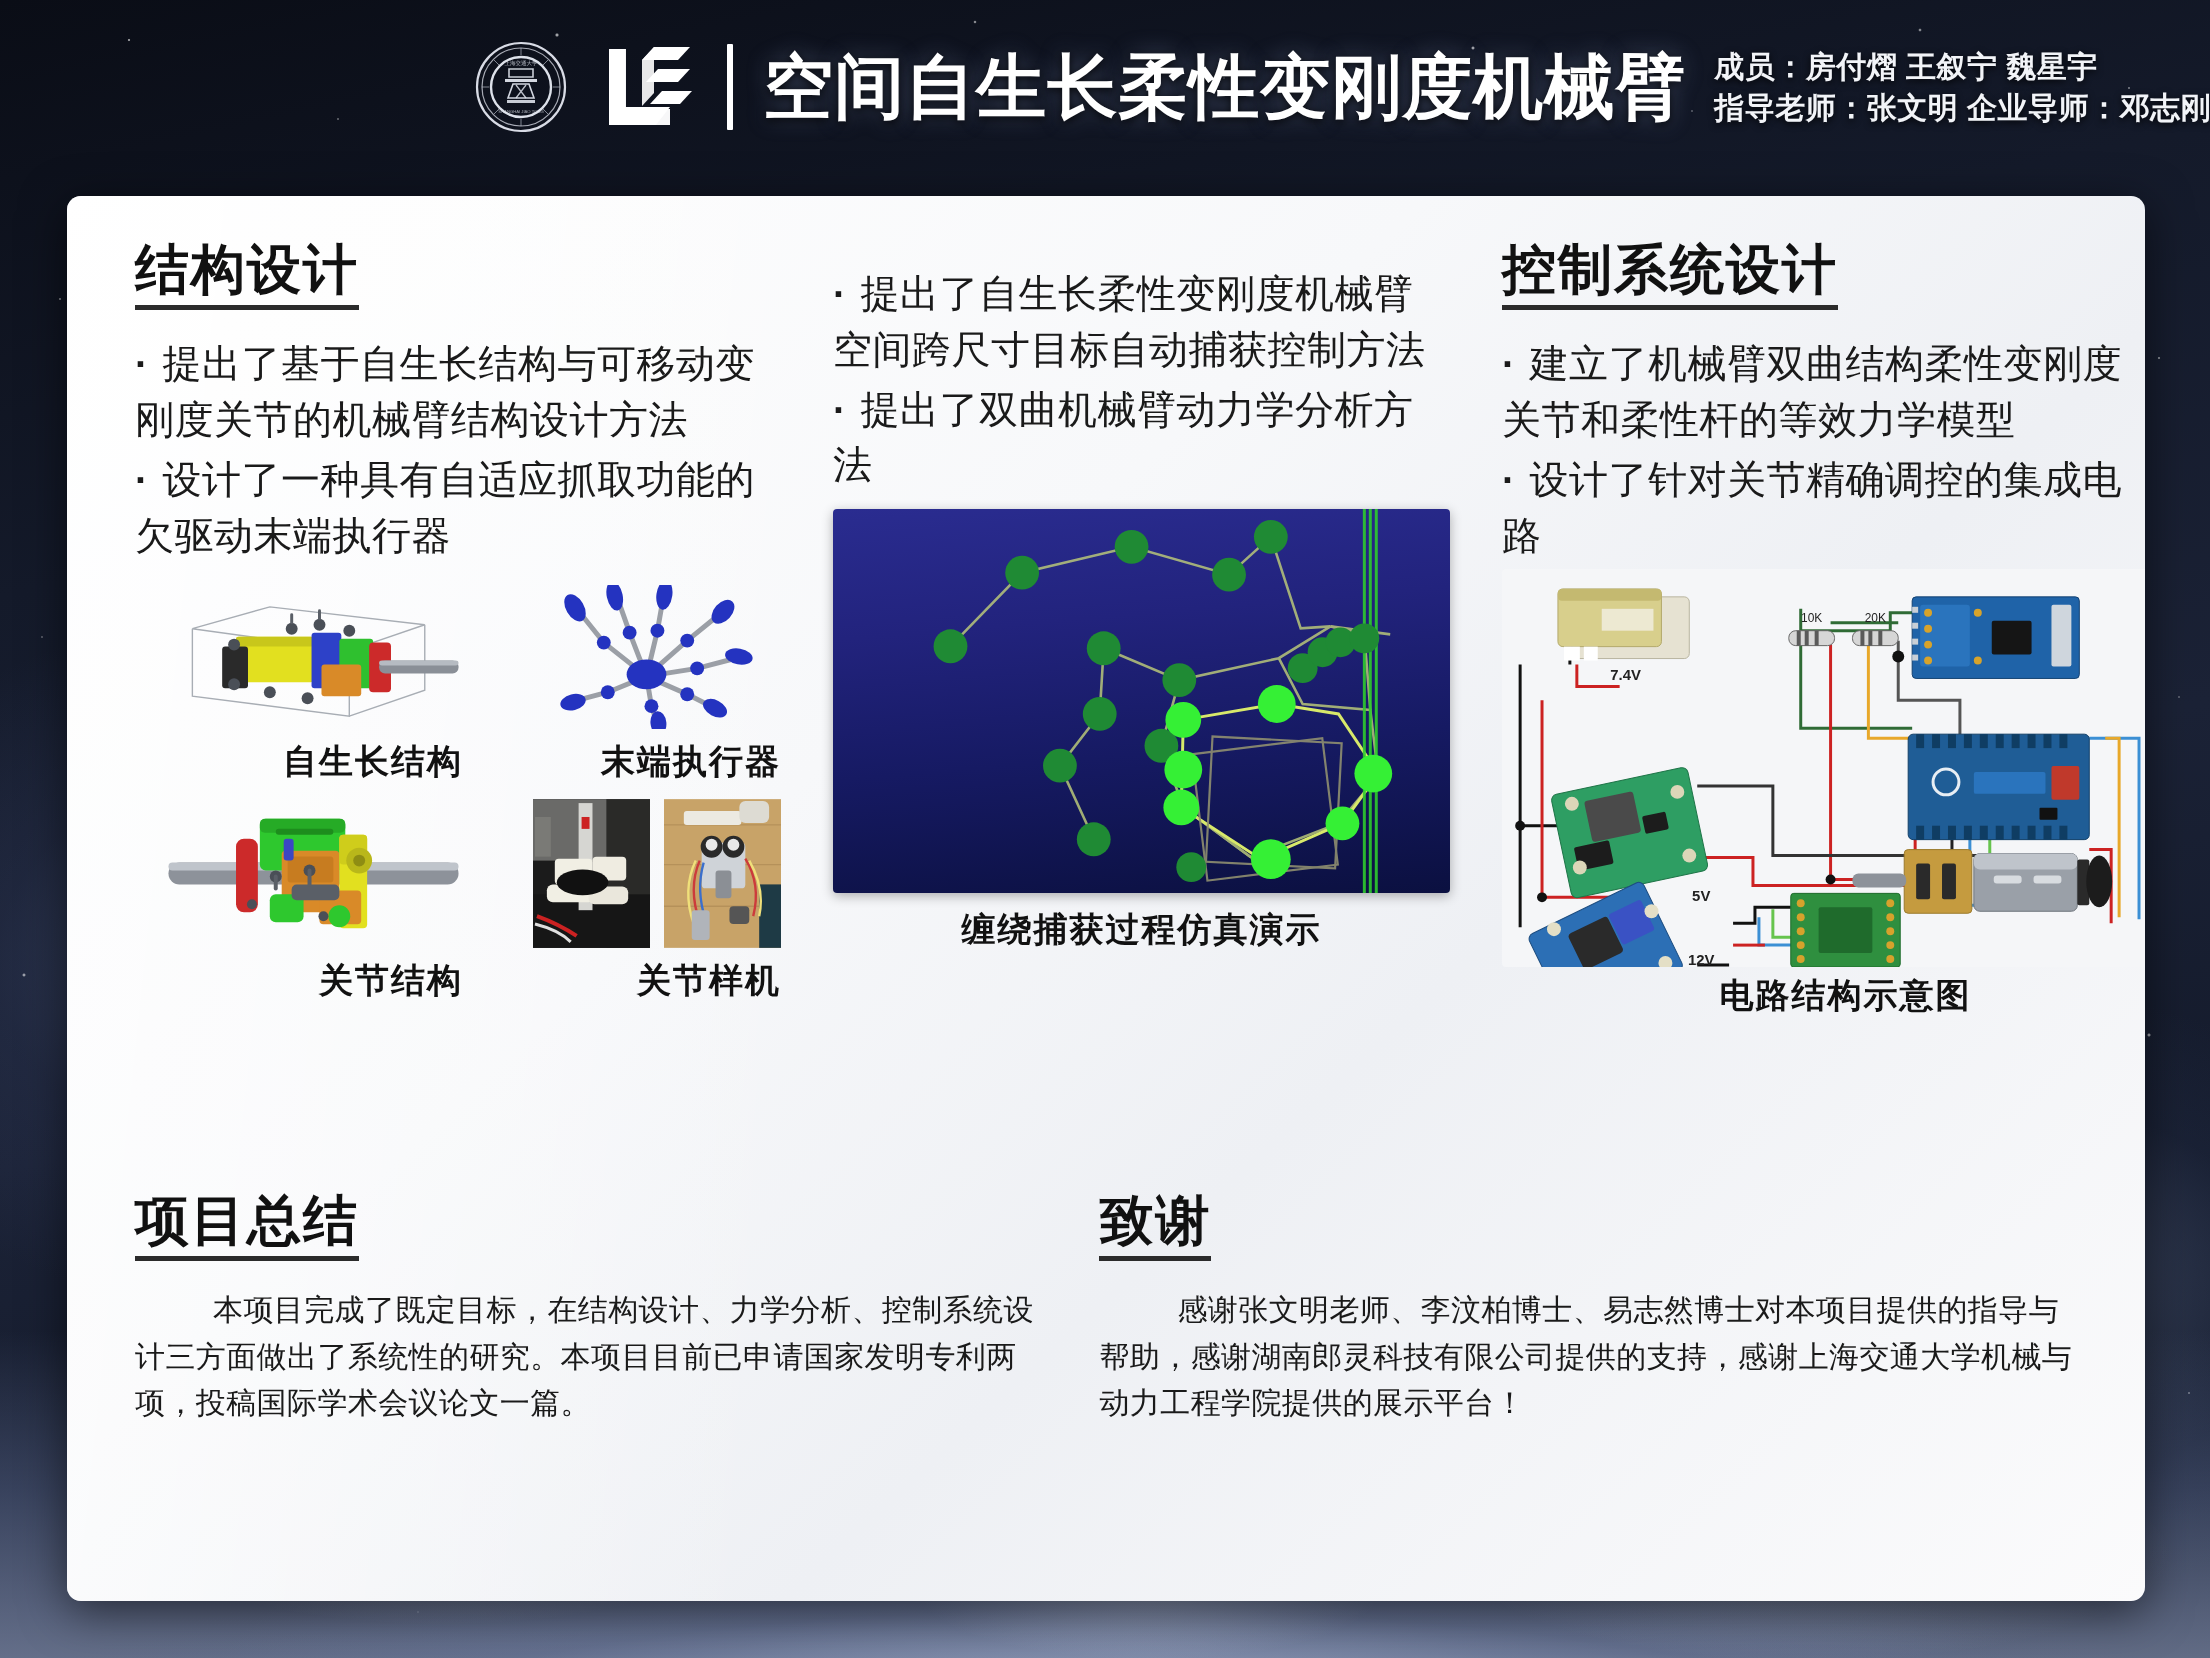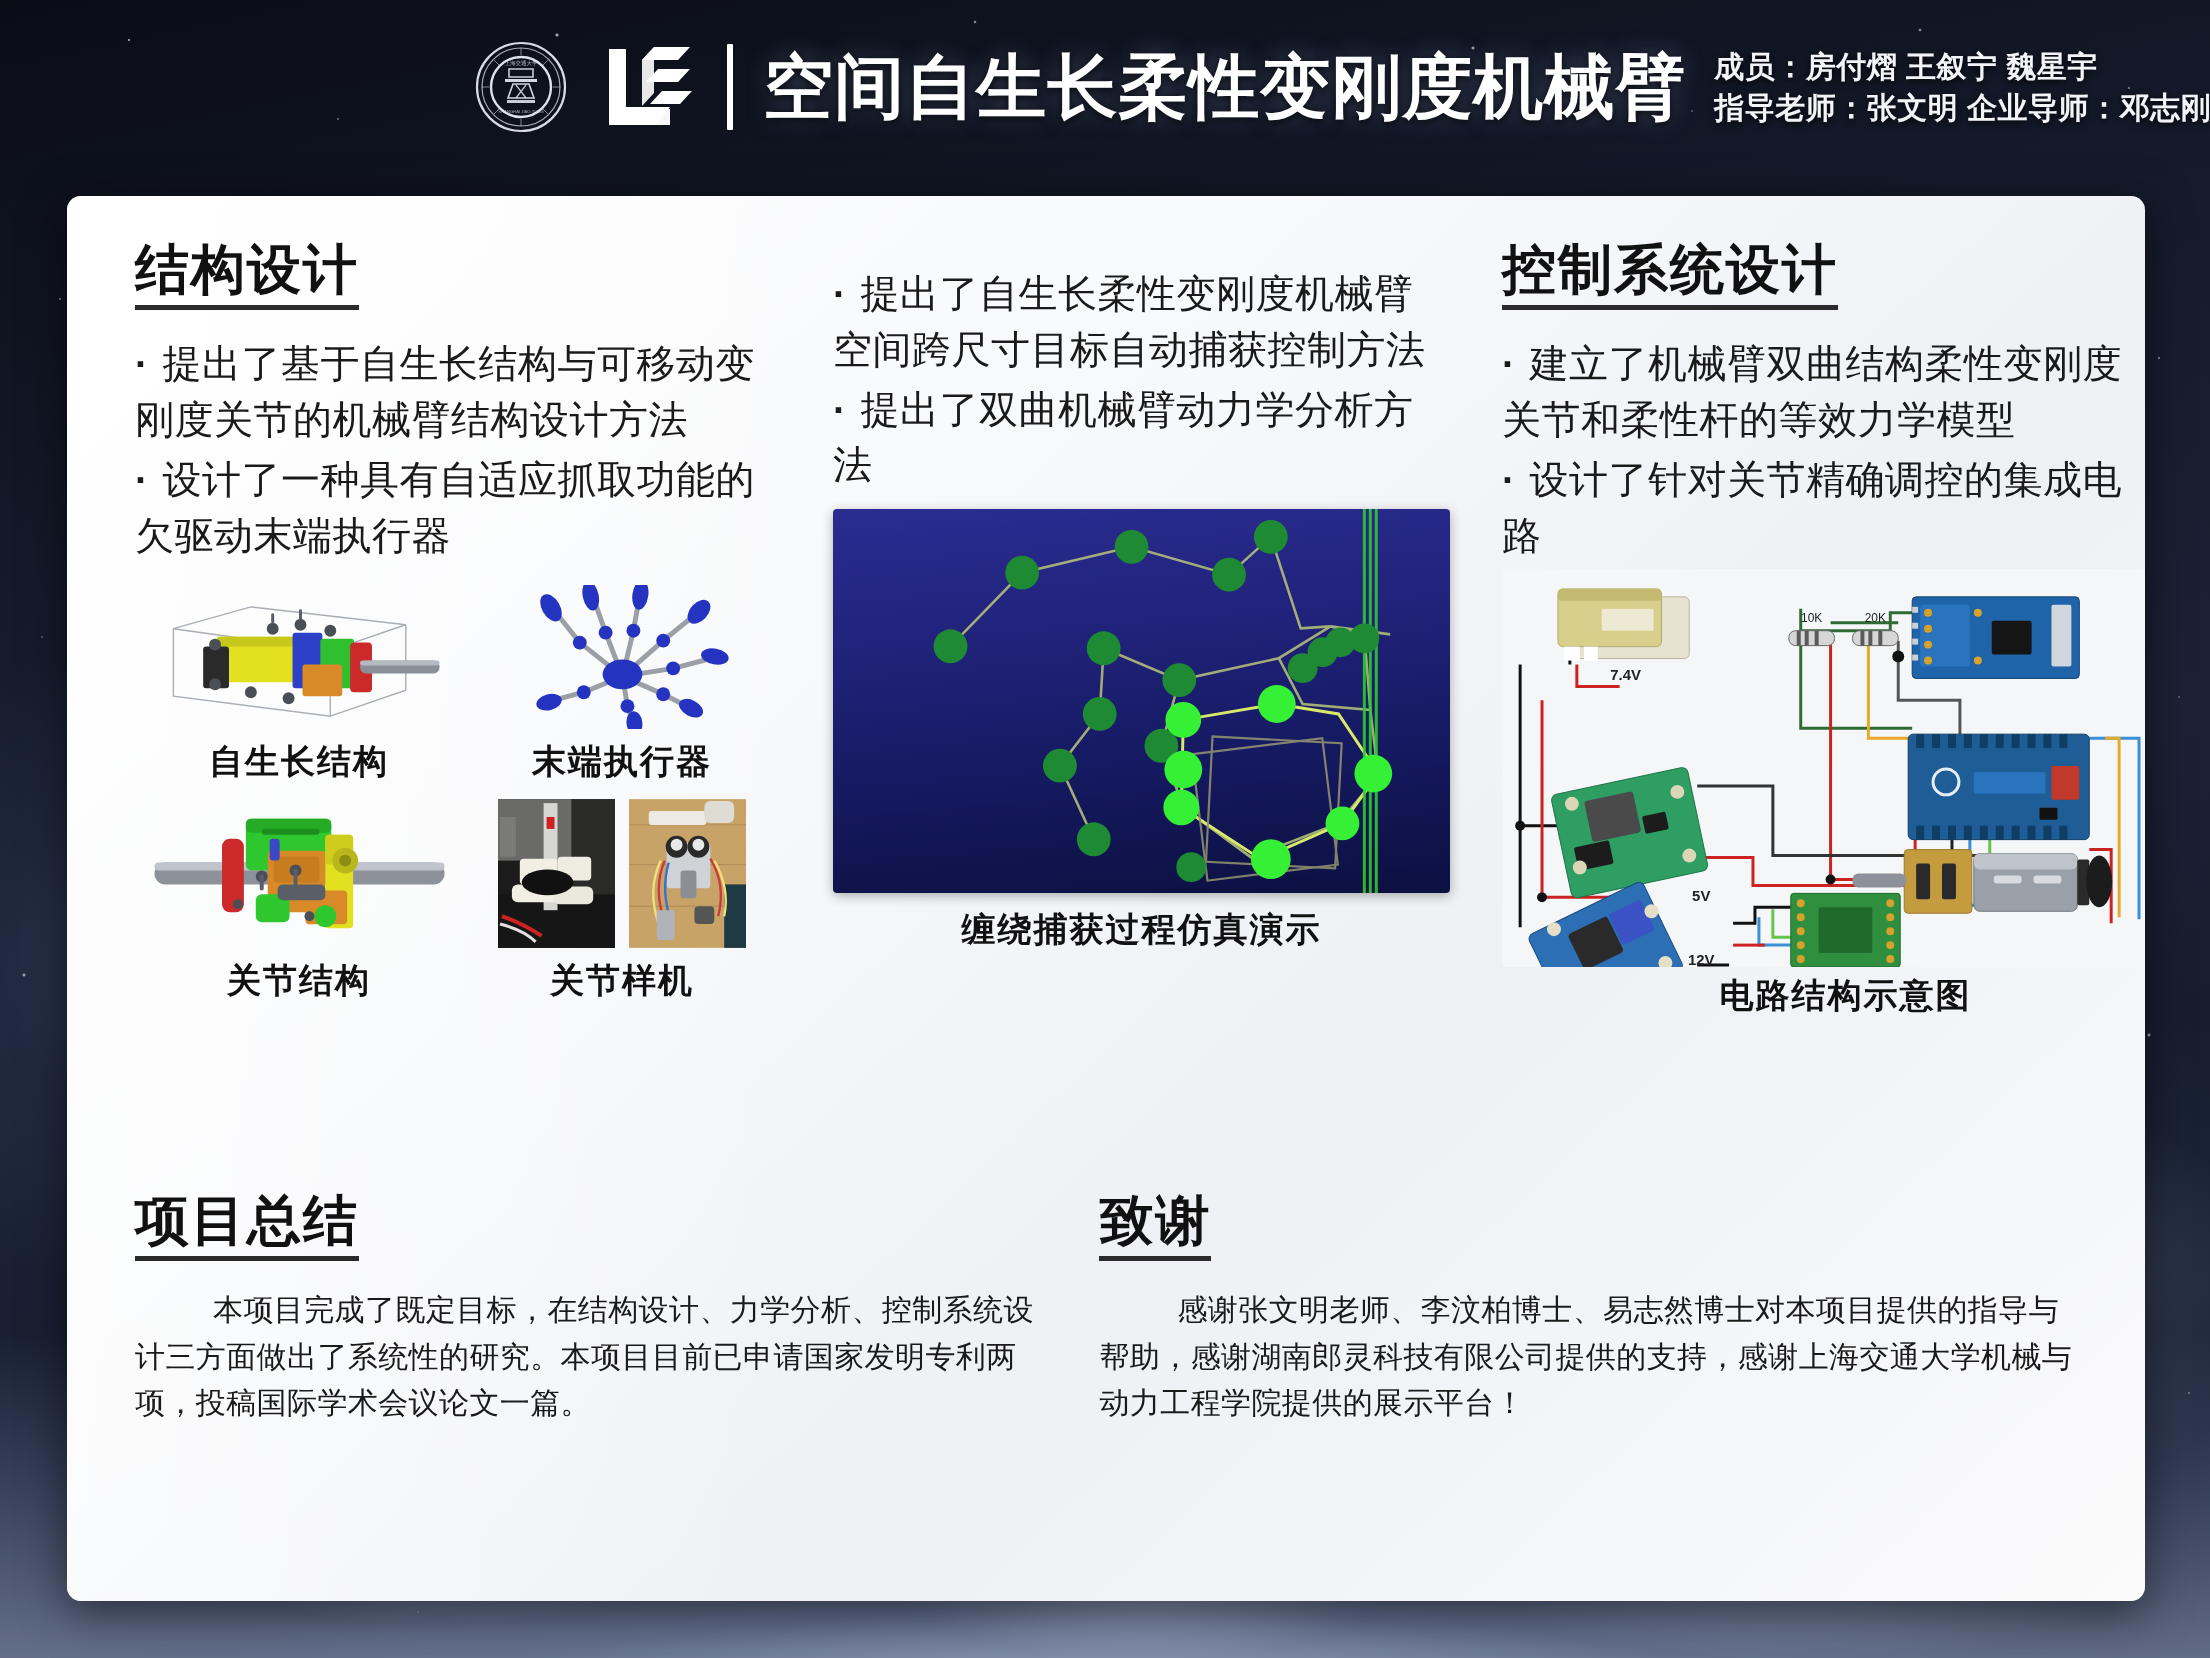--- a/index.html
+++ b/index.html
@@ -125,21 +125,21 @@
 
   
   .figrow { display:flex; align-items:flex-end; }
   .figcap {
     text-align:center; font-size:34px; font-weight:bold; color:#111;
     letter-spacing:2px; margin-top:10px;
   }
 
   
   .c1-figs { margin-top:22px; }
-  .fig-cell { display:flex; flex-direction:column; align-items:center; }
+  .fig-cell { display:flex; flex-direction:column; align-items:flex-end; }
 
   
   #sim-panel {
     margin-top:16px; width:617px; height:384px; border-radius:4px;
     background:linear-gradient(175deg,#2a2c90 0%,#22237d 30%,#161a63 62%,#0b1040 100%);
     position:relative; overflow:hidden;
     box-shadow:0 3px 12px rgba(0,0,0,.3);
   }
 
   

